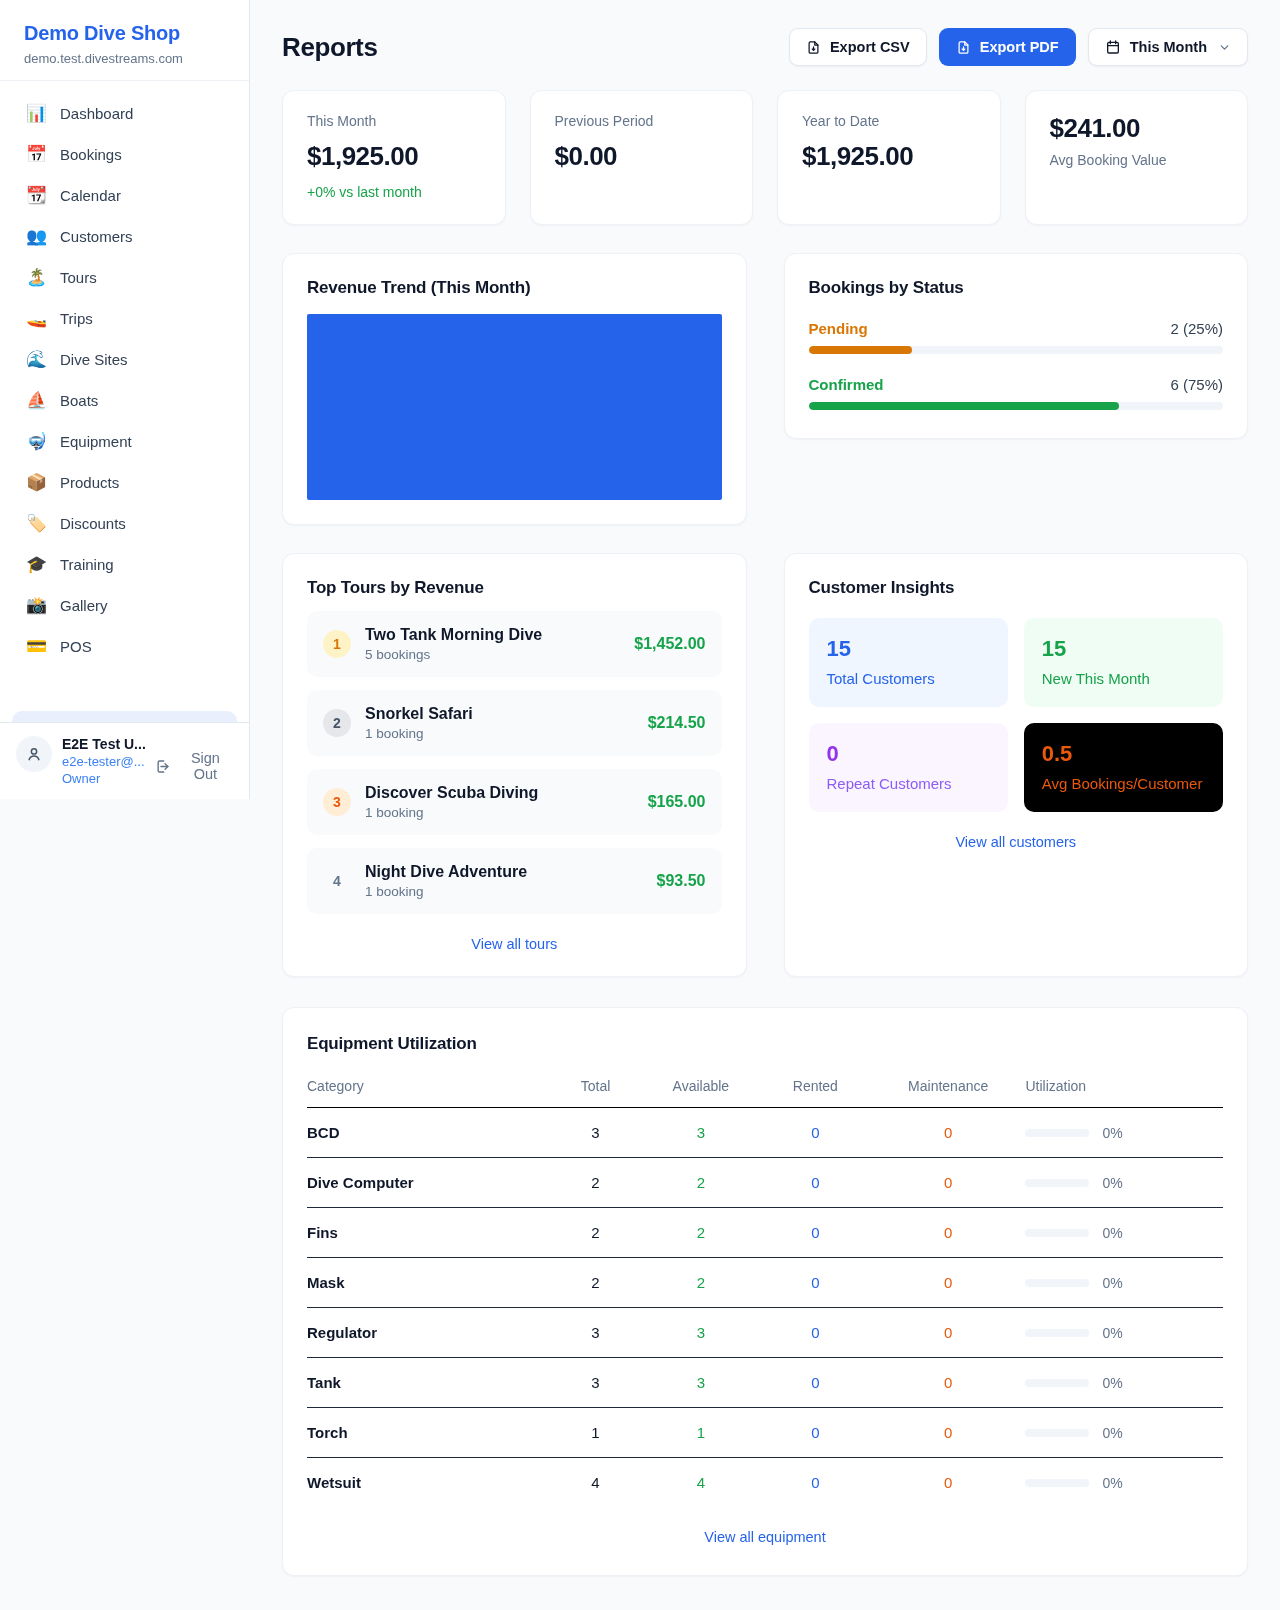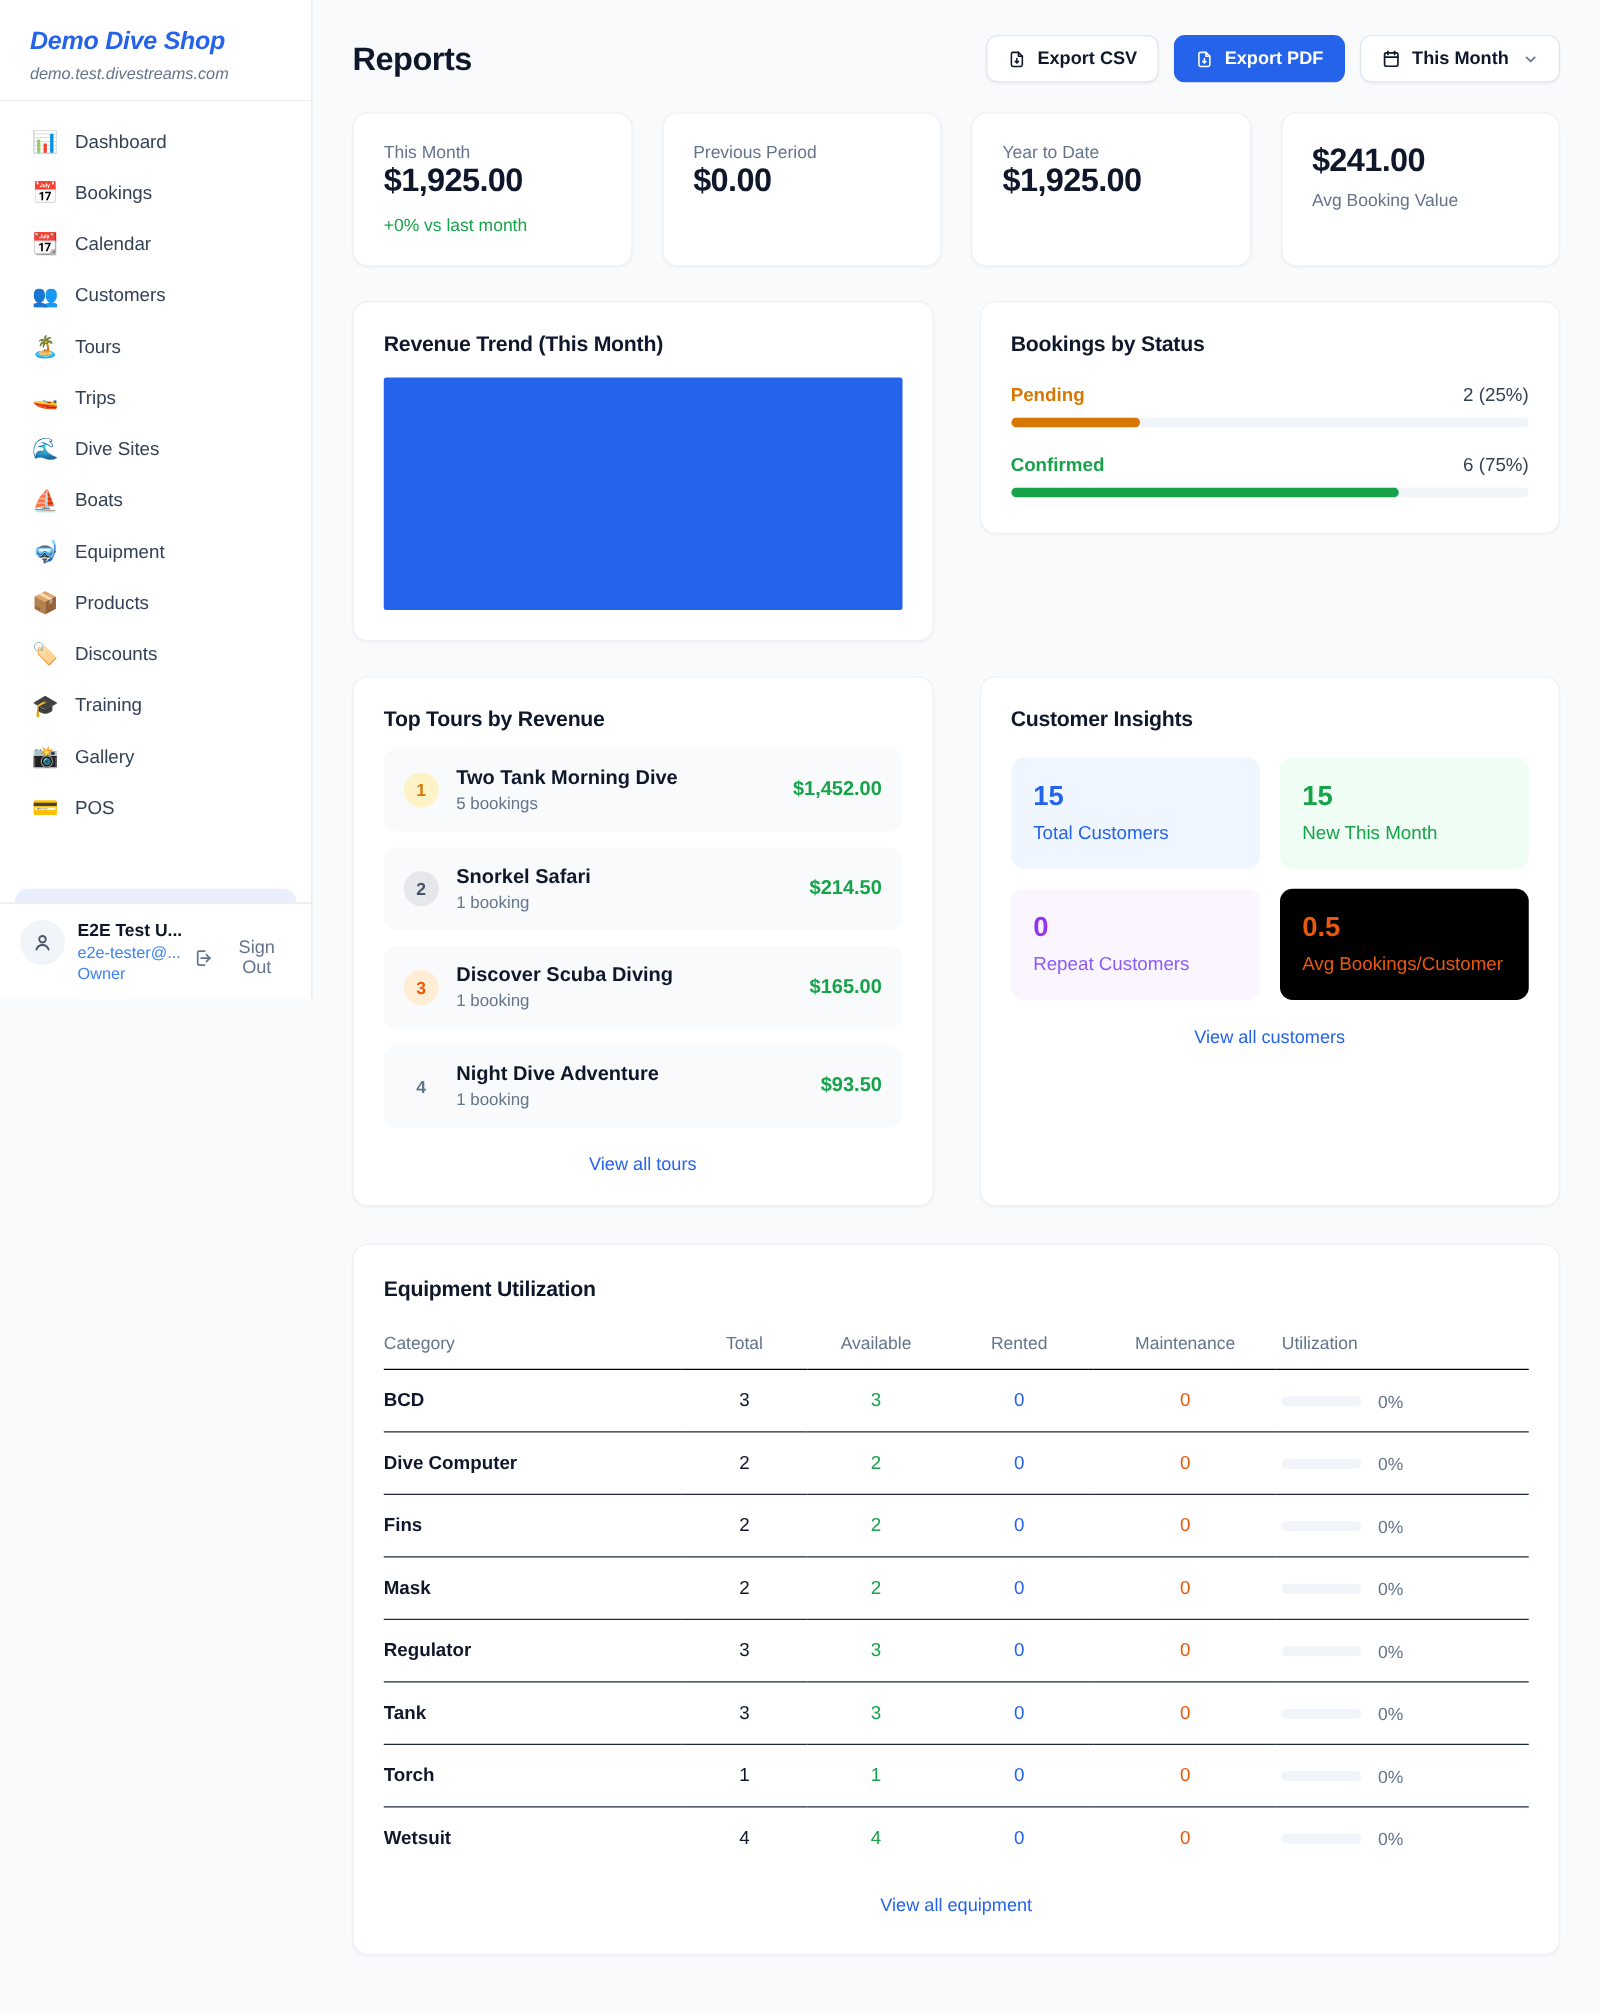--- a/index.html
+++ b/index.html
@@ -3,21 +3,21 @@
 <meta charset="utf-8">
 <style>
   * { margin:0; padding:0; box-sizing:border-box; }
   html,body { background:#f8fafc; font-family:"Liberation Sans", sans-serif; color:#0f172a; }
   .app { width:1280px; min-height:1610px; position:relative; }
 
   
   .sidebar { position:absolute; left:0; top:0; width:250px; height:799px;
              background:#fff; border-right:1px solid #e2e8f0;
              display:flex; flex-direction:column; }
-  .brand { padding:22px 24px 14px; border-bottom:1px solid #eef1f5;font-style:italic; }
+  .brand { padding:22px 24px 14px; border-bottom:1px solid #eef1f5; }
   .brand-name { color:#2563eb; font-size:20px; font-weight:800; letter-spacing:-0.2px; }
   .brand-domain { color:#64748b; font-size:13px; margin-top:6px; }
   .nav { flex:1; display:flex; flex-direction:column; padding:12px 12px 0; overflow:hidden; }
   .nav-item { display:flex; align-items:center; gap:14px; padding:10px 14px;
               border-radius:8px; color:#334155; font-size:15px; font-weight:500;
               text-decoration:none; cursor:pointer; }
   .nav-icon { width:20px; font-size:17px; text-align:center; flex:0 0 20px; }
   .nav-sliver { margin-top:auto; height:11px; border-radius:10px 10px 0 0; background:#e9effc; }
   .user-section { border-top:1px solid #e2e8f0; padding:13px 16px; display:flex; align-items:flex-start; gap:10px; }
   .avatar { width:36px; height:36px; border-radius:50%; background:#f1f5f9; flex:0 0 36px;
@@ -42,21 +42,21 @@
   .btn svg { display:block; }
   .chev { margin-left:2px; }
 
   .card { background:#fff; border:1px solid #eef1f5; border-radius:12px;
           box-shadow:0 1px 2px rgba(16,24,40,.04); }
 
   
   .stats { display:grid; grid-template-columns:repeat(4,1fr); gap:24px; margin-top:24px; }
   .stat-card { padding:22px 24px 24px; }
   .stat-label { font-size:14px; color:#64748b; font-weight:500; }
-  .stat-value { font-size:26px; font-weight:800; letter-spacing:-0.5px; margin-top:0; }
+  .stat-value { font-size:26px; font-weight:800; letter-spacing:-0.5px; margin-top:12px; }
   .stat-delta { font-size:14px; color:#16a34a; font-weight:500; margin-top:12px; }
   .stat-card.flip .stat-value { margin-top:0; }
   .stat-card.flip .stat-label { margin-top:8px; }
 
   .grid2 { display:grid; grid-template-columns:1fr 1fr; gap:37px; margin-top:28px; }
   .section-title { font-size:17px; font-weight:700; letter-spacing:-0.2px; }
 
   
   .revenue-card { padding:24px; align-self:start; }
   .chart-bar { margin-top:16px; height:186px; width:100%; background:#2563eb; border-radius:2px; }

